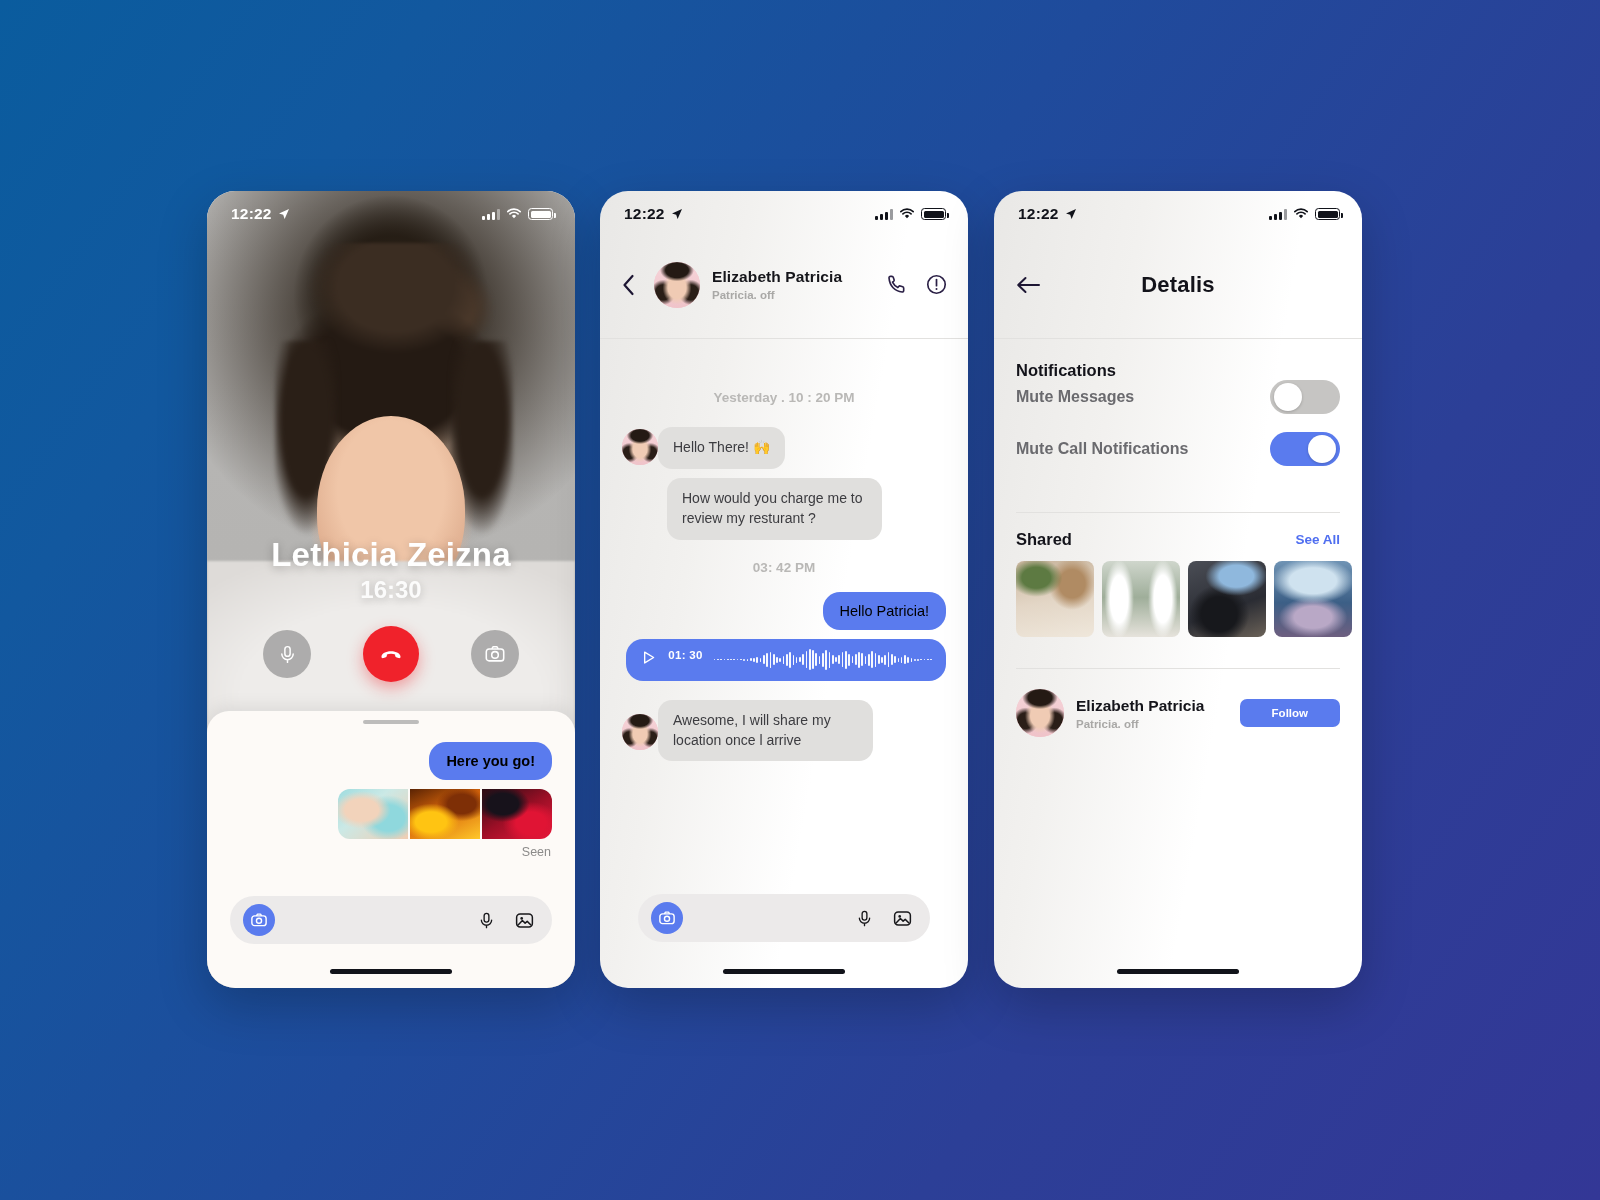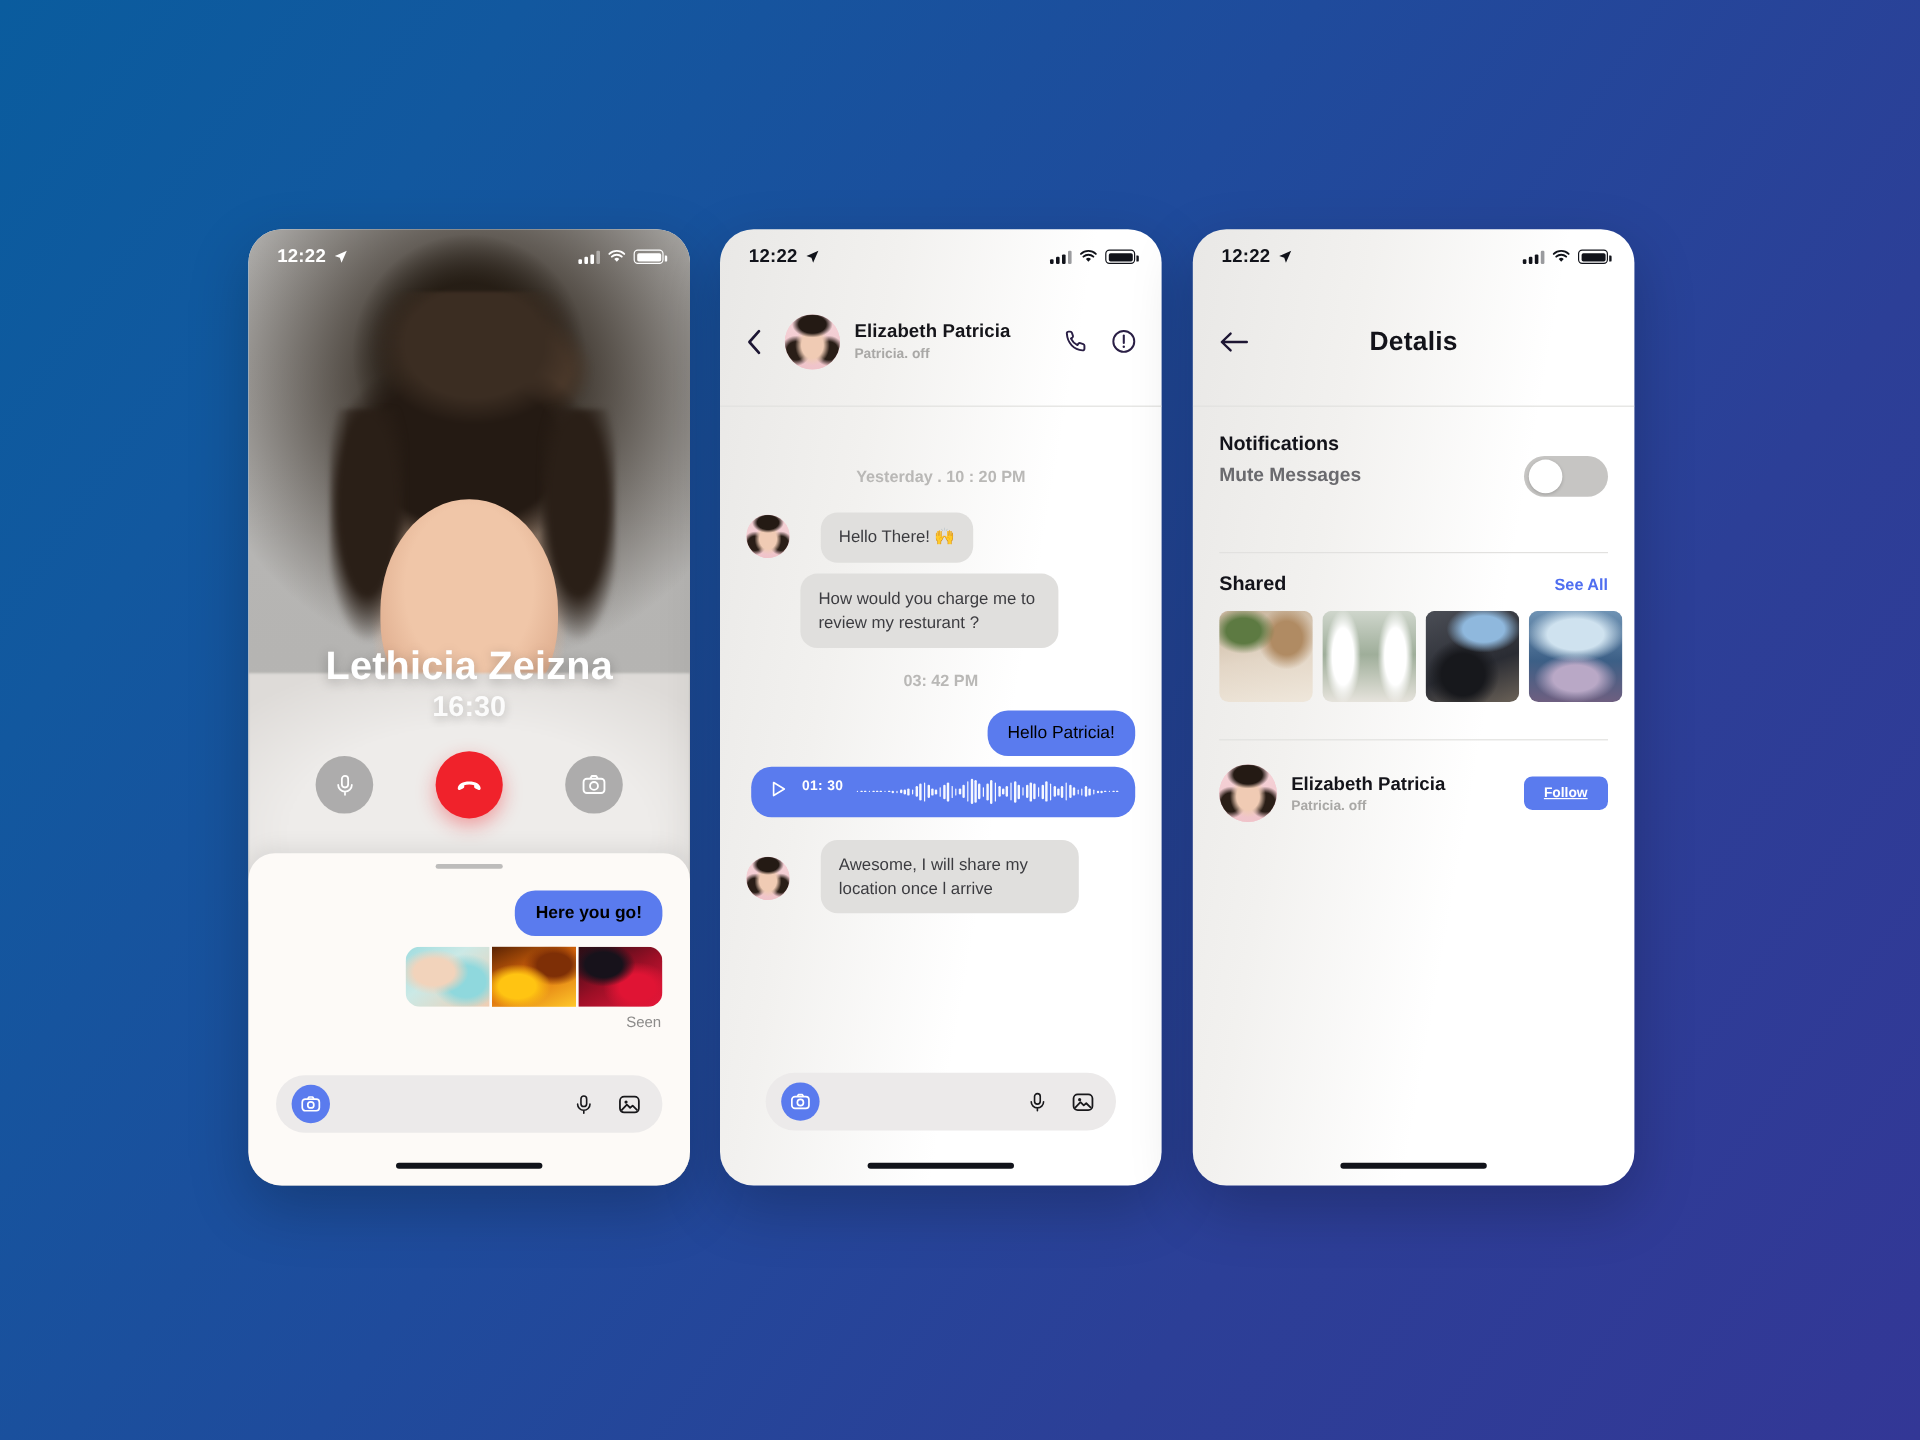--- a/index.html
+++ b/index.html
@@ -168,21 +168,21 @@
       radial-gradient(ellipse 36% 44% at 78% 60%, #bcb9b6 0 54%, rgba(188,185,182,0) 92%),
       linear-gradient(180deg,#efedeb 0%,#cecbc8 100%);
   }
   .ch-name { font-size: 15.5px; font-weight: 800; color:#15151a; letter-spacing:.1px; }
   .ch-sub  { font-size: 11.5px; font-weight: 700; color:#a9a8a6; margin-top: 3px; }
   .ch-meta { flex:1; min-width:0; }
   .ch-actions { display:flex; align-items:center; gap: 17px; color:#2a1f45; }
 
   .chat-body { position:relative; height: 100%; }
   .day-sep { text-align:center; color:#b9b8b6; font-size: 13.5px; font-weight:700; }
-  .msg-row { display:flex; align-items:flex-start; gap: 26px; padding: 0 22px; }
+  .msg-row { display:flex; align-items:flex-start; gap: 0; padding: 0 22px; }
   .bubble-in {
     background:#e0dfdd; color:#3c3c40; font-size: 14px; line-height: 1.42;
     padding: 11px 15px; border-radius: 14px; max-width: 215px;
   }
 
   .voice {
     background:#5a7bee; border-radius: 17px; display:flex; 
     gap: 11px; padding: 10px 14px; color:#fff;
   }
   .voice-time { font-size: 11.5px; font-weight: 800; letter-spacing:.3px; }
@@ -225,22 +225,22 @@
       linear-gradient(160deg,#4b4e56 0%,#2a2c33 60%,#6b6258 100%); }
   .sh4 { background:
       radial-gradient(ellipse 60% 34% at 50% 26%, #cfe2ef 0 50%, rgba(207,226,239,0) 88%),
       radial-gradient(ellipse 50% 30% at 50% 74%, #b9a8c6 0 48%, rgba(185,168,198,0) 88%),
       linear-gradient(180deg,#6f93b4 0%,#3c5f86 55%,#6e5f80 100%); }
   .person-row { display:flex; align-items:center; gap: 12px; padding: 0 22px; }
   .p-name { font-size: 15.5px; font-weight: 800; color:#14141a; }
   .p-sub { font-size: 11.5px; font-weight: 700; color:#a9a8a6; margin-top: 3px; }
   .p-meta { flex:1; min-width:0; }
   .btn-follow { background:#5a7bee; color:#fff; border:none; border-radius: 7px;
-                padding: 8px 17px; font-size: 11.5px; font-weight: 800;
-                font-family: inherit; cursor:pointer;text-decoration:underline; }
+                padding: 8px 32px; font-size: 11.5px; font-weight: 800;
+                font-family: inherit; cursor:pointer; }
   .btn-unfollow { background:#fff; color:#14141a; border:1px solid #cfcecc; border-radius: 7px;
                   padding: 8px 15px; font-size: 11.5px; font-weight: 800;
                   font-family: inherit; cursor:pointer; }
 </style>
 </head>
 <body>
 
 <div class="stage">
 
   <div class="phone" id="phone1">
@@ -565,20 +565,26 @@
         <span class="sec-title">Notifications</span>
       </div>
 
       <div class="toggle-row" style="">
         <span class="toggle-label">Mute Messages</span>
         <span class="switch off">
             <span class="knob"></span>
           </span>
       </div>
 
+      <div class="toggle-row" style="margin-top:18px">
+        <span class="toggle-label">Mute Call Notifications</span>
+        <span class="switch on">
+            <span class="knob"></span>
+          </span>
+      </div>
     </div>
 
     <div class="divider" style="margin-top:46px"></div>
 
     <div style="padding-top:17px">
       <div class="shared-head">
         <span class="sec-title">Shared</span>
         <span class="see-all">See All</span>
       </div>
       <div class="shared-strip" style="margin-top:12px">

